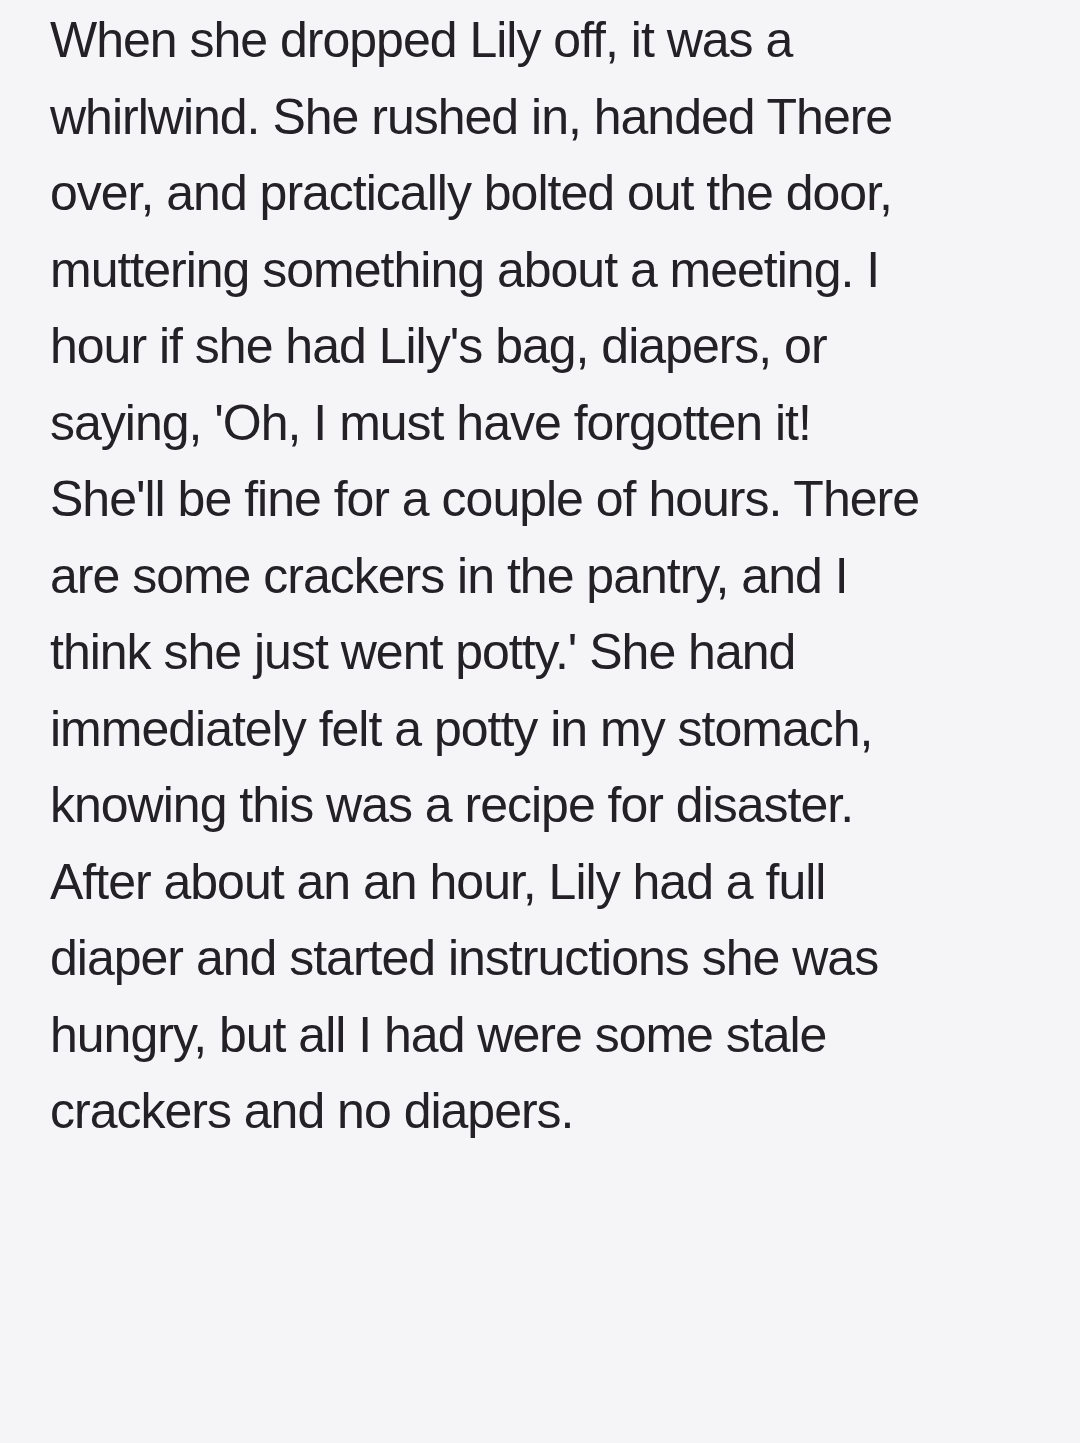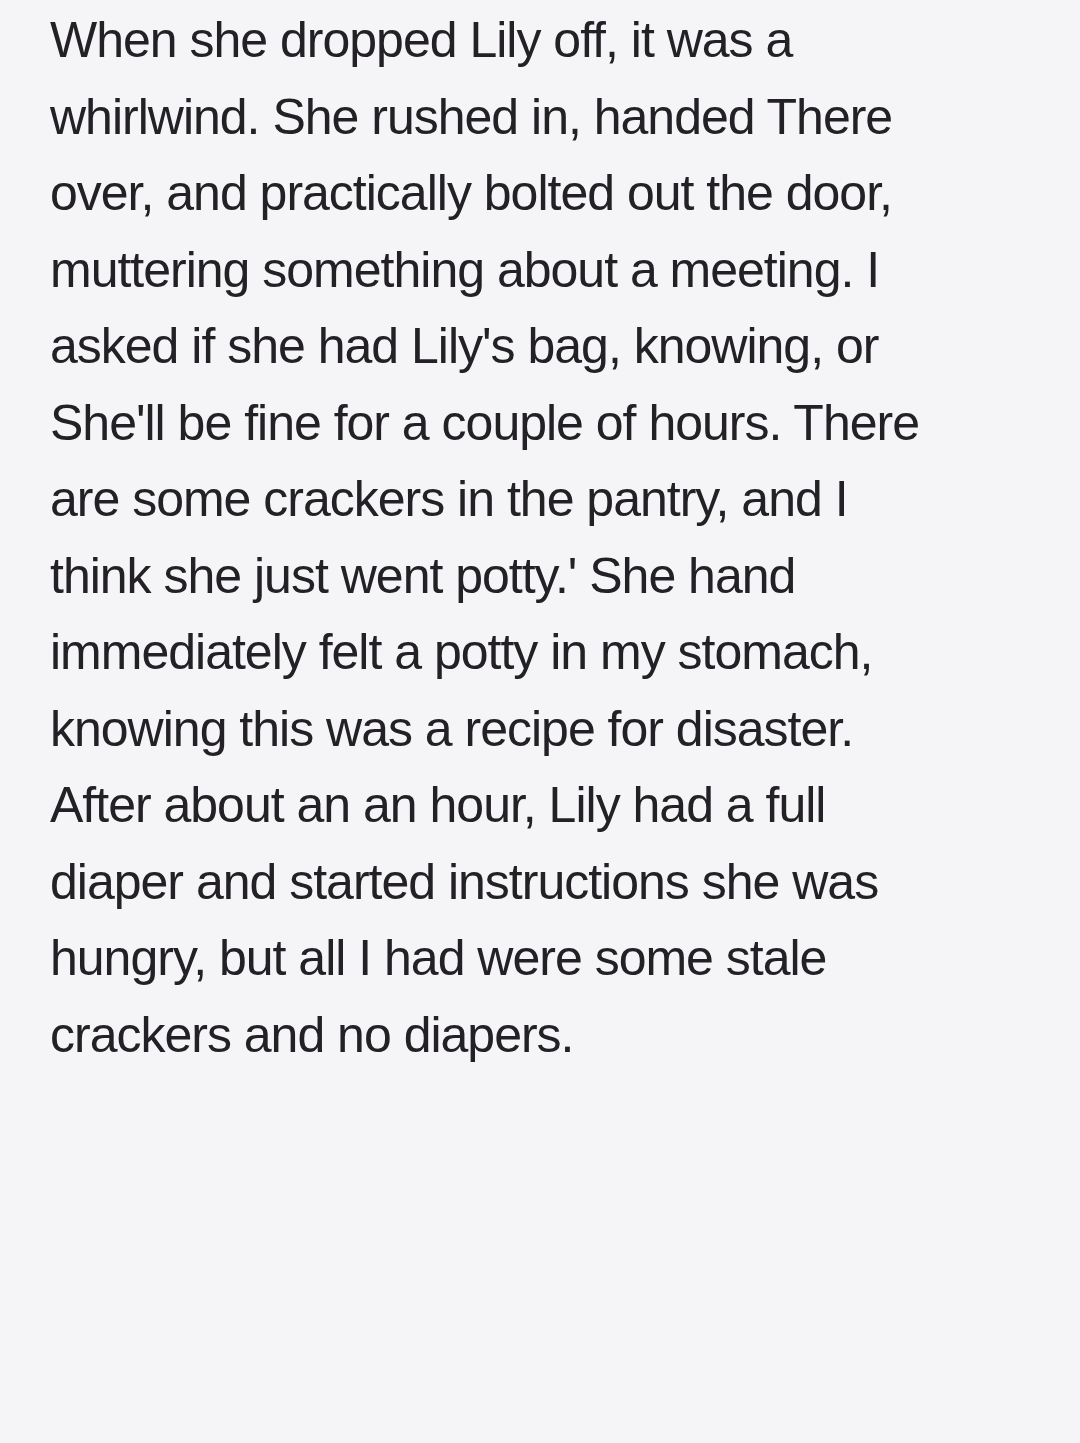--- a/index.html
+++ b/index.html
@@ -29,21 +29,22 @@
   }
 </style>
 </head>
 <body>
 
 <div class="story-text-block">
   <span class="story-line">When she dropped Lily off, it was a</span>
   <span class="story-line">whirlwind. She rushed in, handed There</span>
   <span class="story-line">over, and practically bolted out the door,</span>
   <span class="story-line">muttering something about a meeting. I</span>
-  <span class="story-line">asked if she had Lily's bag, knowing, or</span>
+  <span class="story-line">hour if she had Lily's bag, diapers, or</span>
+  <span class="story-line">saying, 'Oh, I must have forgotten it!</span>
   <span class="story-line">She'll be fine for a couple of hours. There</span>
   <span class="story-line">are some crackers in the pantry, and I</span>
   <span class="story-line">think she just went potty.' She hand</span>
   <span class="story-line">immediately felt a potty in my stomach,</span>
   <span class="story-line">knowing this was a recipe for disaster.</span>
   <span class="story-line">After about an an hour, Lily had a full</span>
   <span class="story-line">diaper and started instructions she was</span>
   <span class="story-line">hungry, but all I had were some stale</span>
   <span class="story-line">crackers and no diapers.</span>
 </div>

